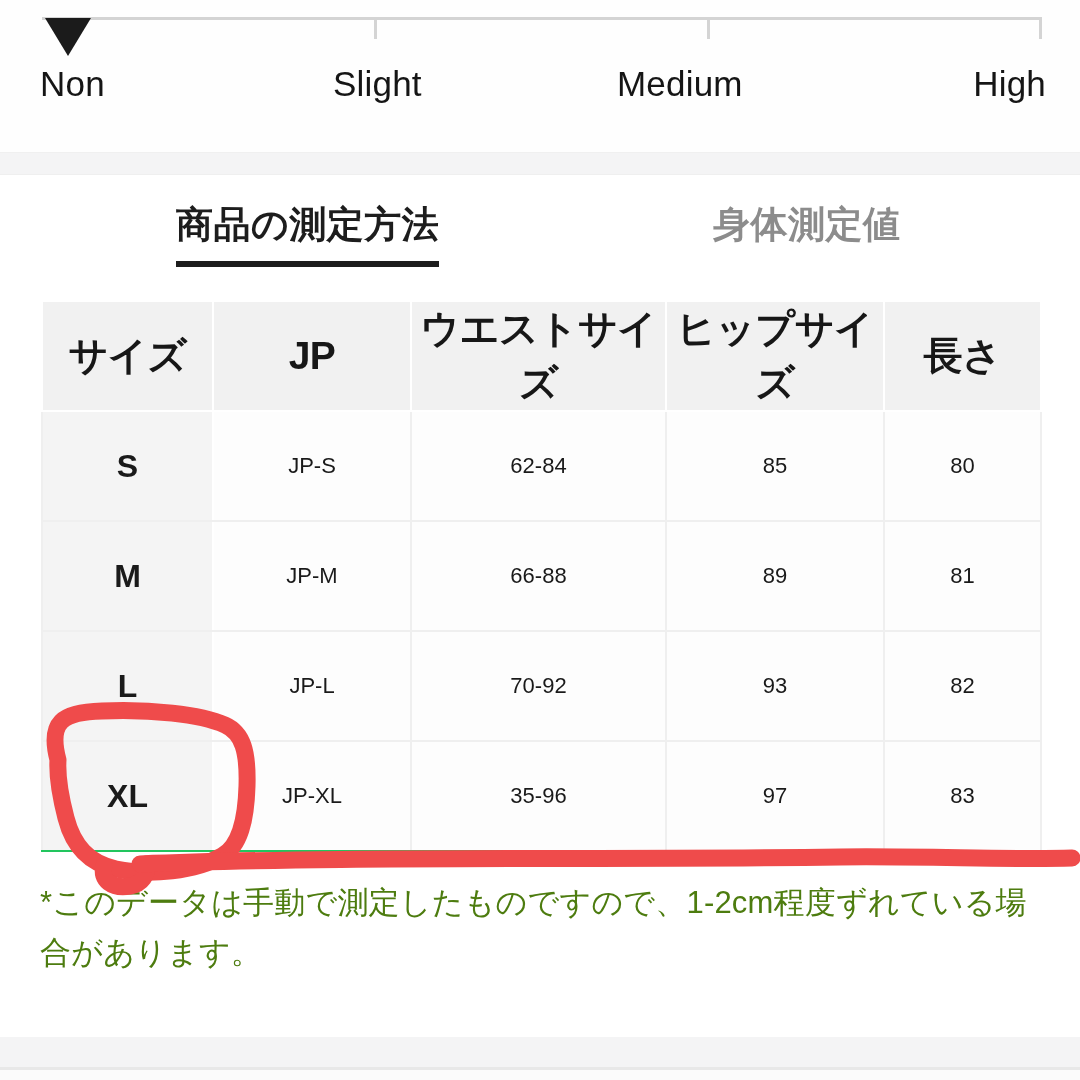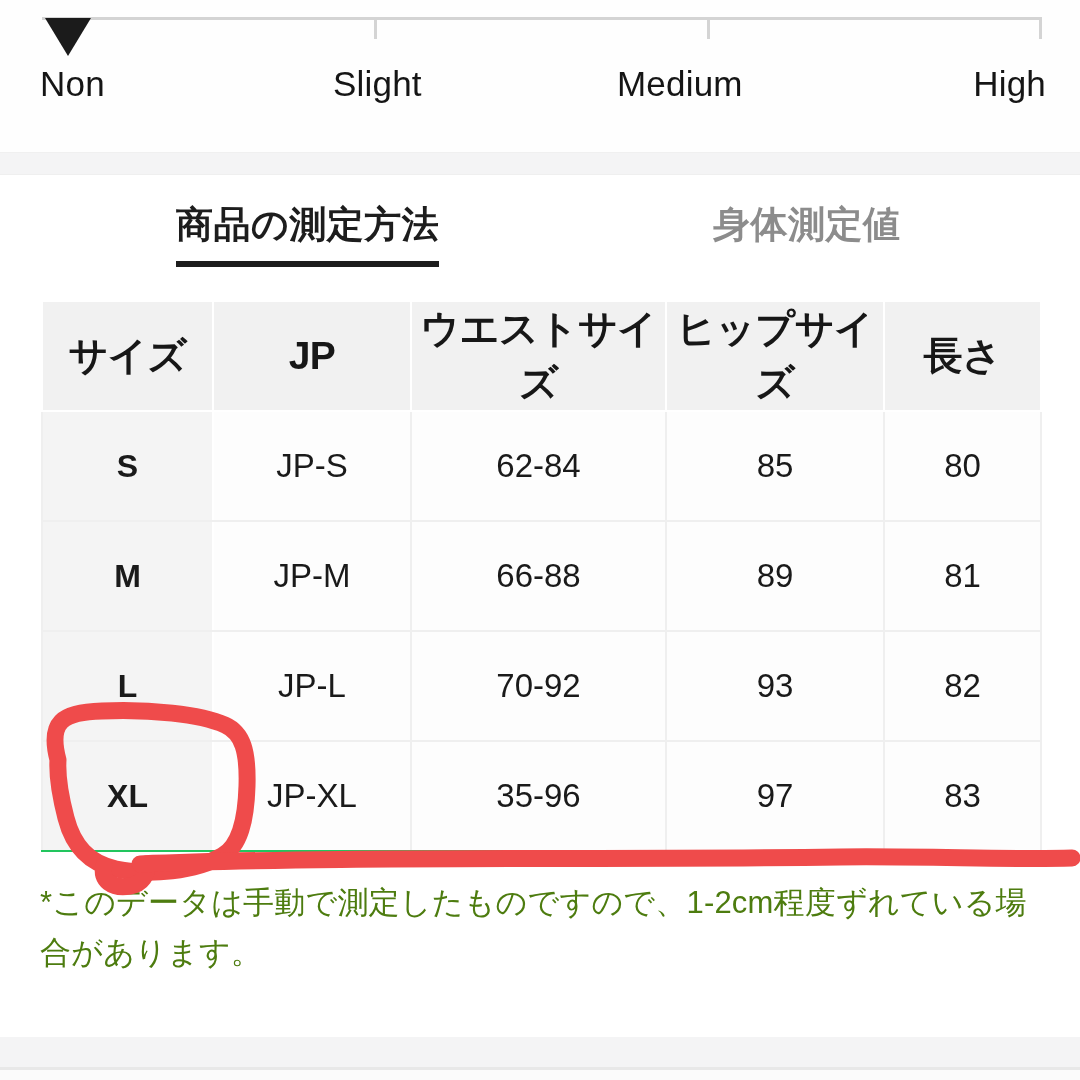--- a/index.html
+++ b/index.html
@@ -147,21 +147,21 @@
     height: 108px;
     background: #f1f1f1;
     font-size: 39px;
     font-weight: 700;
     color: #171717;
     letter-spacing: -0.5px;
   }
   table.size-table tbody td {
     height: 108px;
     background: #fdfdfd;
-    font-size: 33px;
+    font-size: 22px;
     color: #1a1a1a;
     font-weight: 400;
     border-color: #efefef;
   }
   table.size-table tbody td.size-cell {
     background: #f4f4f4;
     font-weight: 700;
     font-size: 32px;
     border-right-color: #ffffff;
   }

